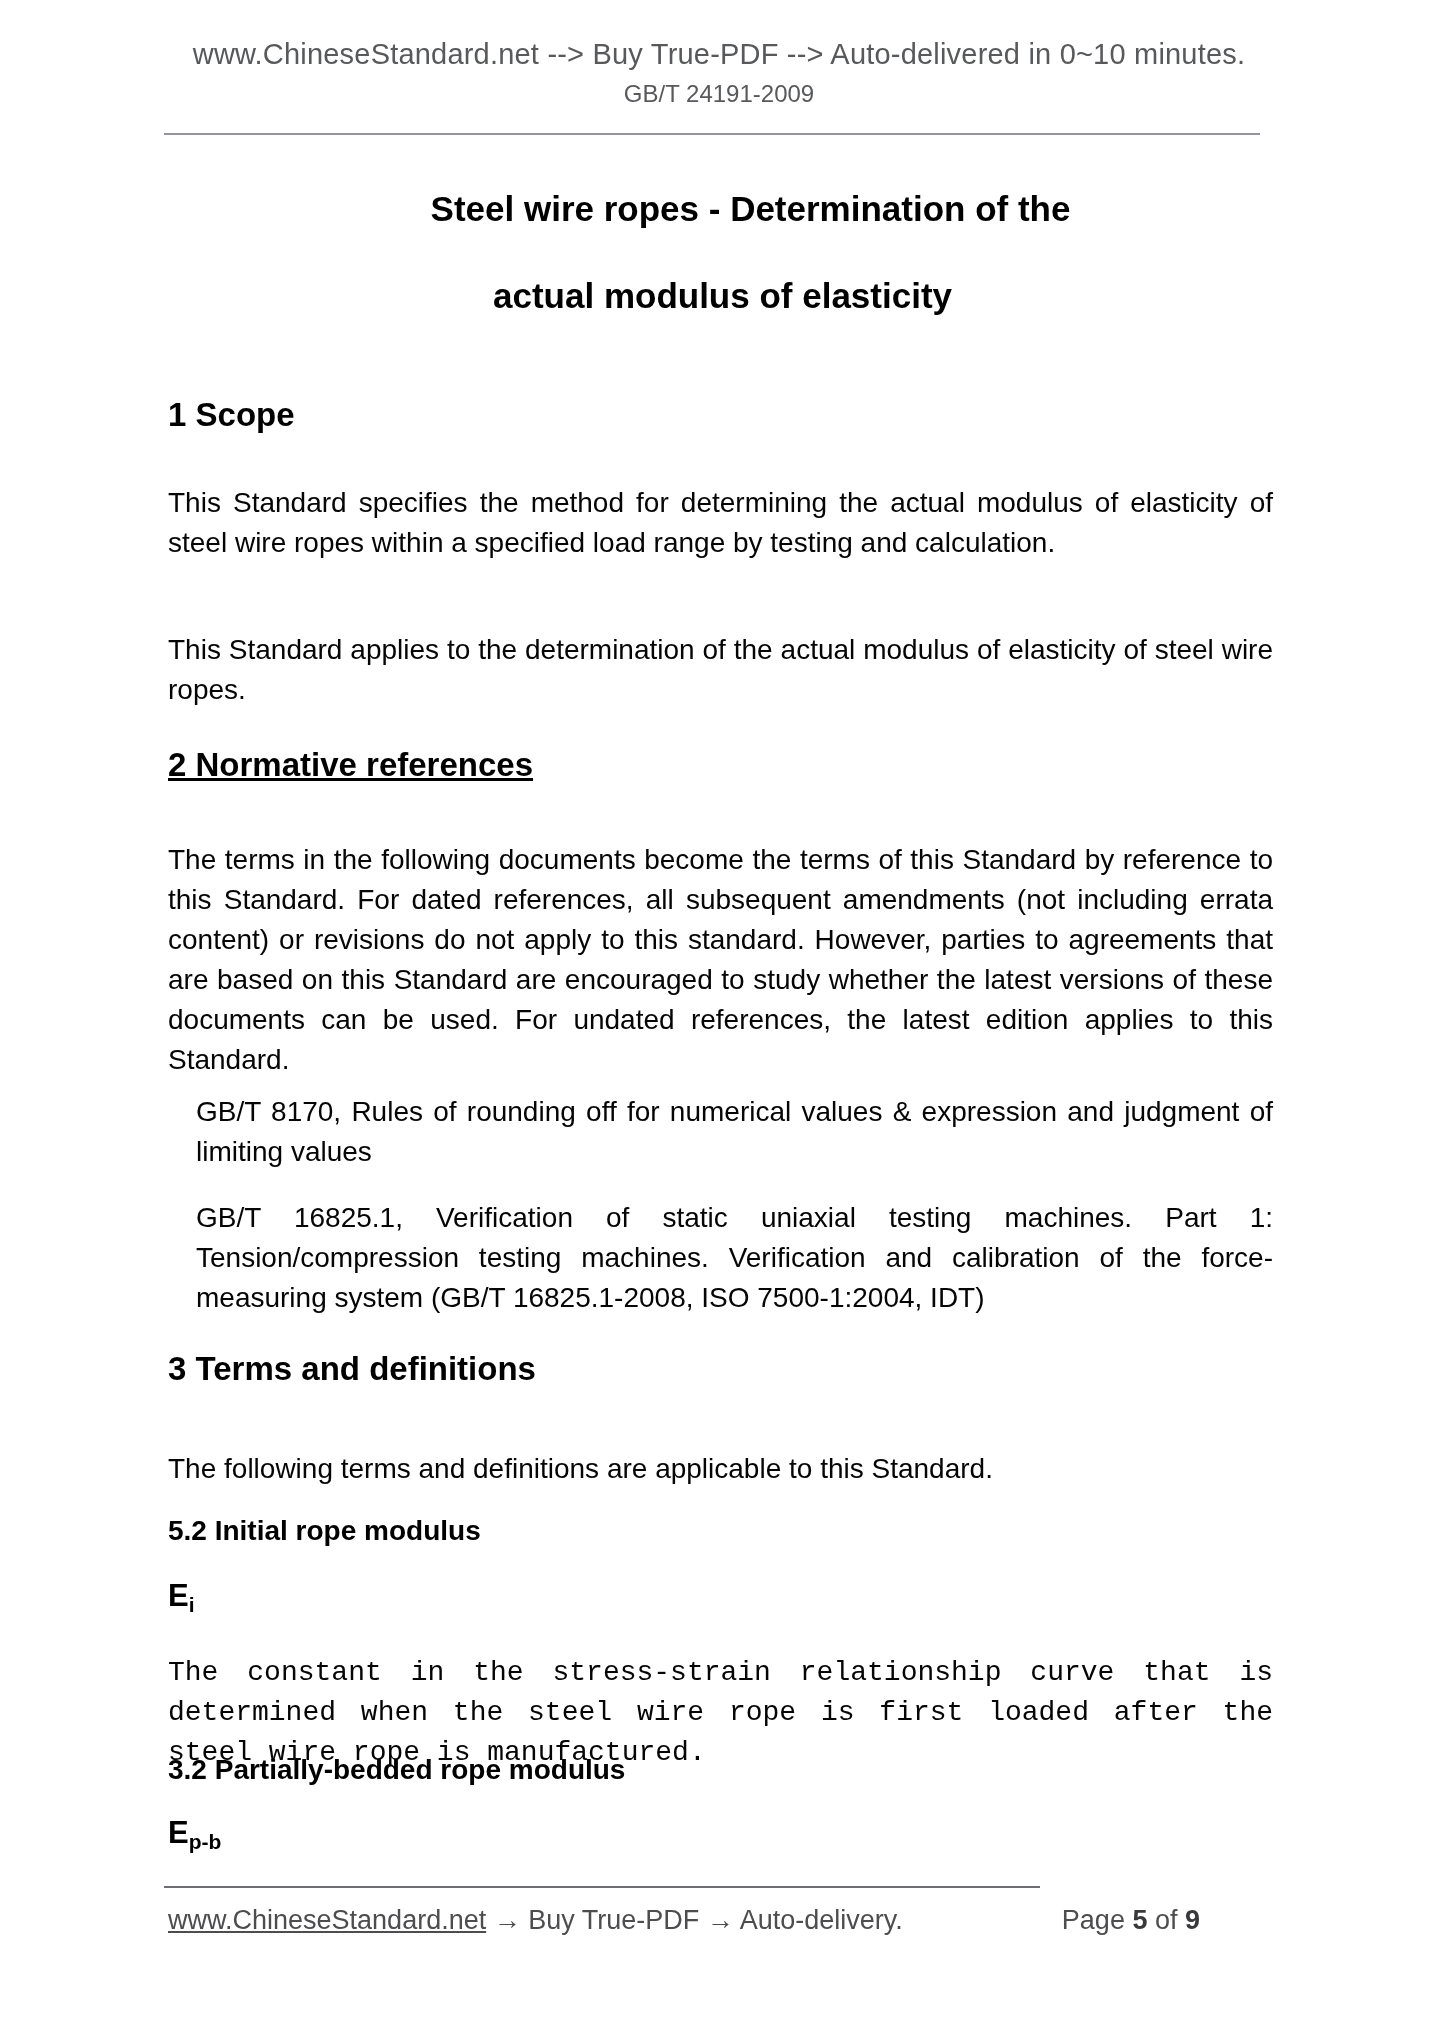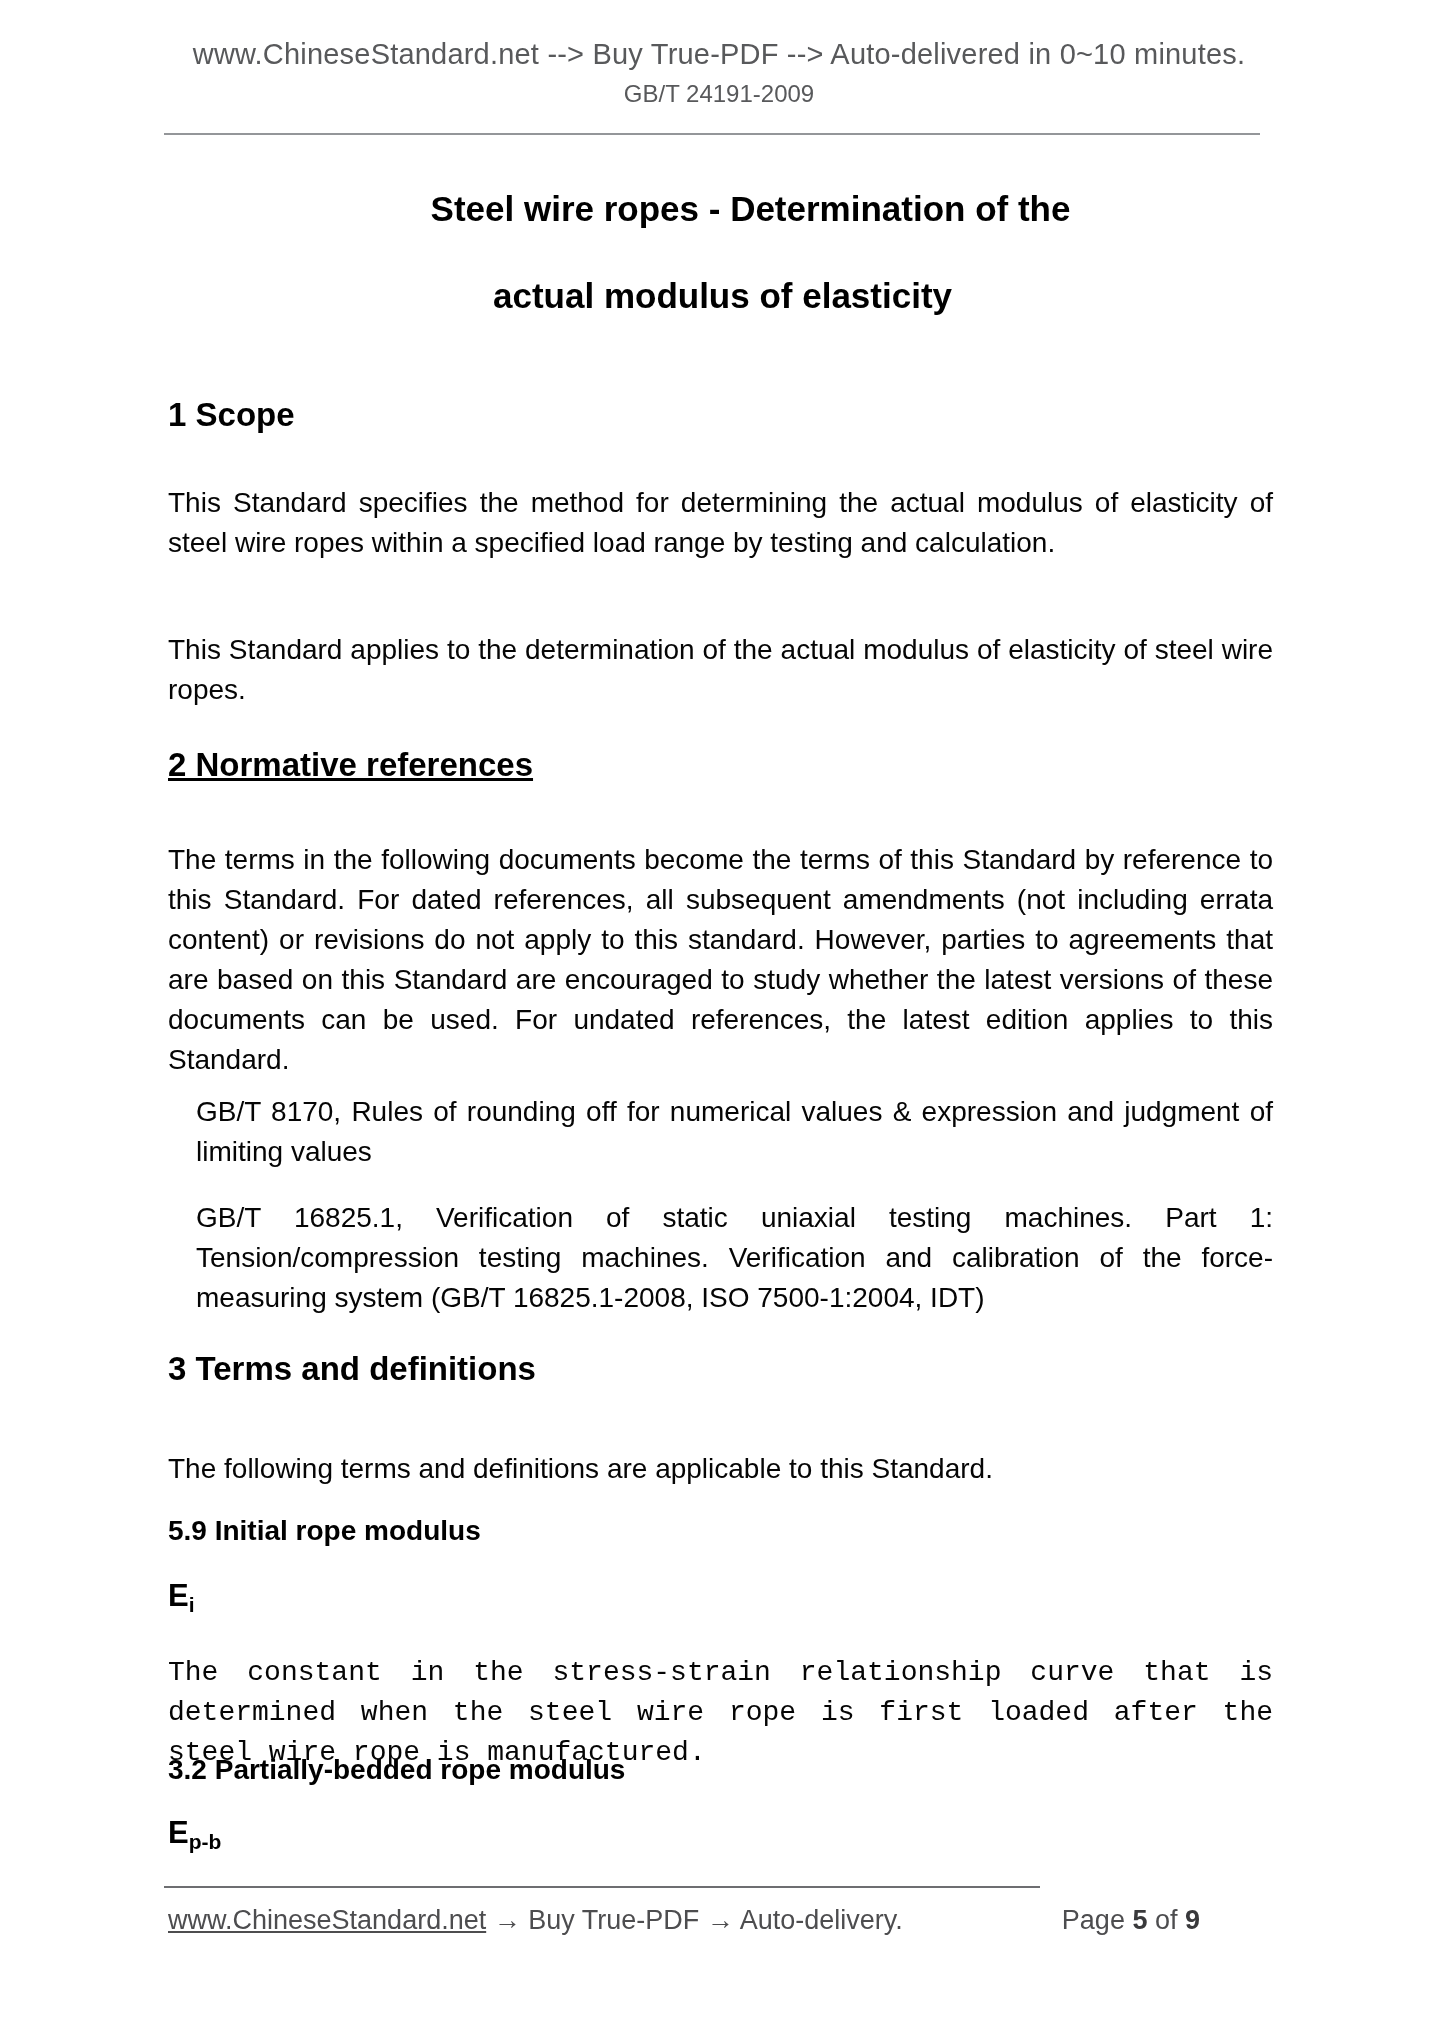--- a/index.html
+++ b/index.html
@@ -55,21 +55,21 @@
   <div class="abs body-text" style="top:630px;">This Standard applies to the determination of the actual modulus of elasticity of steel wire ropes.</div>
 
   <div class="abs h2" style="top:746px;text-decoration:underline;">2 Normative references</div>
   <div class="abs body-text" style="top:840px;">The terms in the following documents become the terms of this Standard by reference to this Standard. For dated references, all subsequent amendments (not including errata content) or revisions do not apply to this standard. However, parties to agreements that are based on this Standard are encouraged to study whether the latest versions of these documents can be used. For undated references, the latest edition applies to this Standard.</div>
   <div class="abs body-text indent" style="top:1092px;">GB/T 8170, Rules of rounding off for numerical values &amp; expression and judgment of limiting values</div>
   <div class="abs body-text indent" style="top:1198px;">GB/T 16825.1, Verification of static uniaxial testing machines. Part 1: Tension/compression testing machines. Verification and calibration of the force-measuring system (GB/T 16825.1-2008, ISO 7500-1:2004, IDT)</div>
 
   <div class="abs h2" style="top:1350px;">3 Terms and definitions</div>
   <div class="abs body-text" style="top:1449px;">The following terms and definitions are applicable to this Standard.</div>
 
-  <div class="abs h3" style="top:1515px;">5.9 Initial rope modulus</div>
+  <div class="abs h3" style="top:1515px;">5.2 Initial rope modulus</div>
   <div class="abs sym" style="top:1578px;"><span>E</span><span class="sub">i</span></div>
   <div class="abs body-text" style="top:1653px;font-family:Liberation Mono, monospace;">The constant in the stress-strain relationship curve that is determined when the steel wire rope is first loaded after the steel wire rope is manufactured.</div>
 
   <div class="abs h3" style="top:1754px;">3.2 Partially-bedded rope modulus</div>
   <div class="abs sym" style="top:1815px;"><span>E</span><span class="sub">p-b</span></div>
 
   <div class="abs rule-bot"></div>
   <div class="abs footer">
     <span class="footer-left"><span class="footer-link">www.ChineseStandard.net</span><span> → Buy True-PDF → Auto-delivery.</span></span>
     <span class="pg"><span>Page </span><span class="num">5</span><span> of </span><span class="num">9</span></span>

